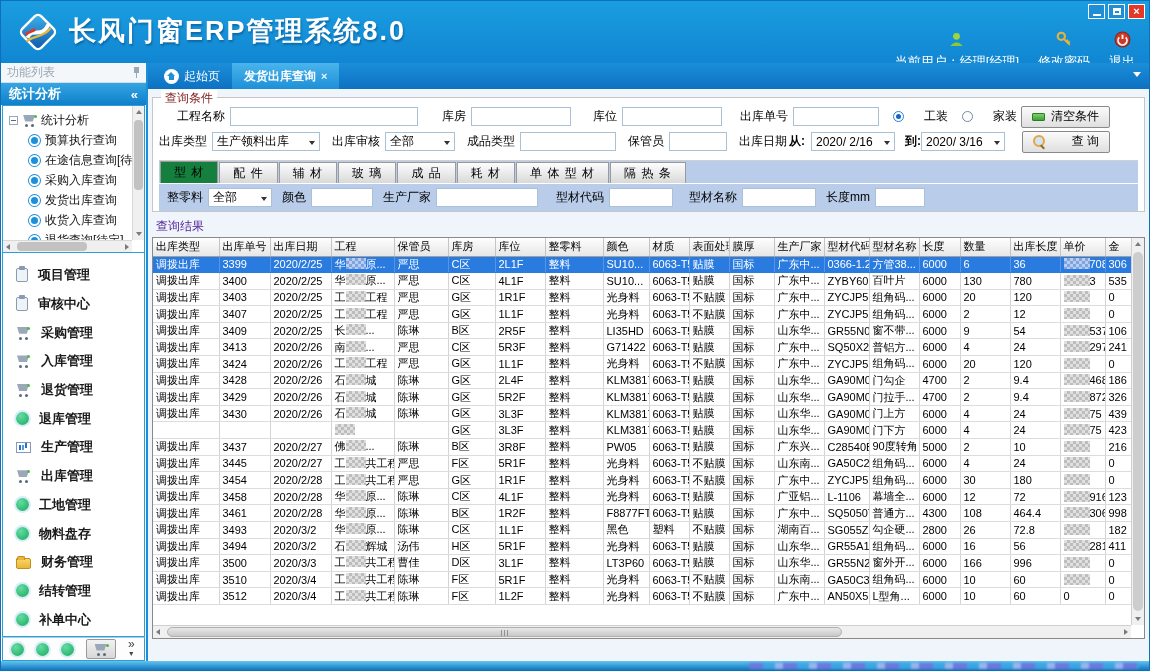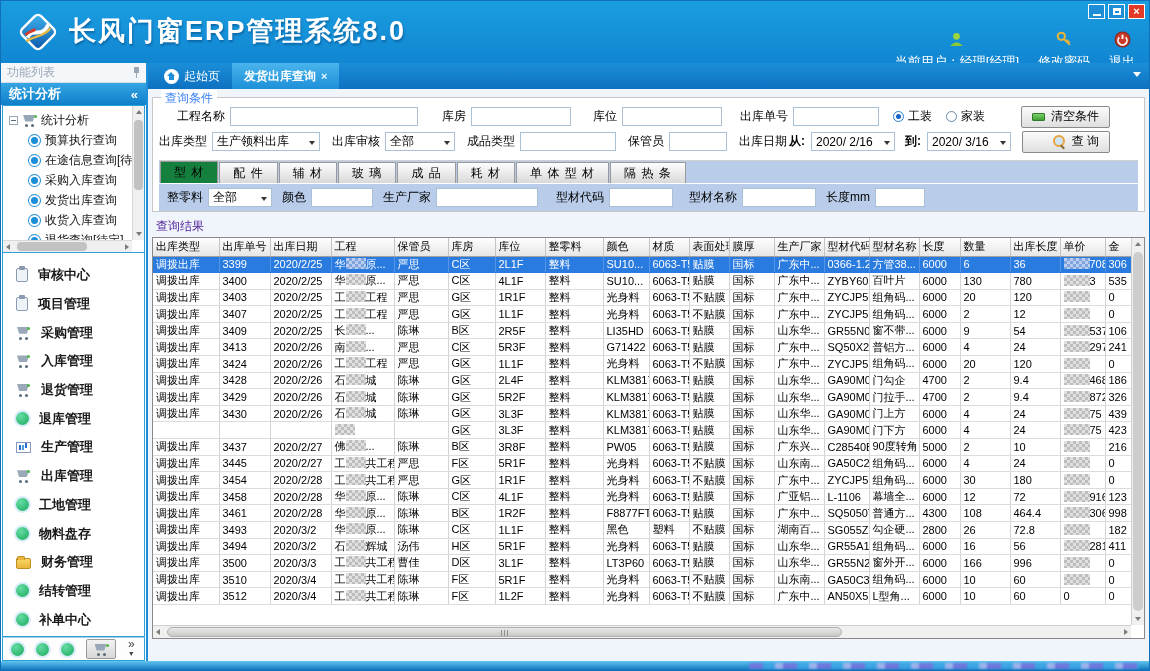--- a/index.html
+++ b/index.html
@@ -79,27 +79,27 @@
   .tabbar{height:26px;background:linear-gradient(#1b8ed8,#0d71c2);display:flex;align-items:stretch;padding-left:4px;position:relative;flex:0 0 auto;}
   .tab{display:flex;align-items:center;gap:5px;padding:0 12px;color:#fff;font-size:12px;cursor:pointer;}
   .tab.active{background:linear-gradient(#49b4ec,#1e90d8);font-weight:bold;}
   .tab .home-badge{width:15px;height:15px;border-radius:50%;background:#fff;position:relative;}
   .tab .home-badge:before{content:"";position:absolute;top:3px;left:3px;border-left:4.5px solid transparent;border-right:4.5px solid transparent;border-bottom:4px solid #1e90d8;}
   .tab .home-badge:after{content:"";position:absolute;top:7px;left:5px;width:5px;height:4px;background:#1e90d8;}
   .tab-close{color:#e8f6ff;font-size:11px;font-weight:bold;cursor:pointer;}
   .tabbar-chev{position:absolute;right:8px;top:9px;border-left:4px solid transparent;border-right:4px solid transparent;border-top:5px solid #fff;cursor:pointer;}
 
   .query-group{margin:8px 4px 0;border:1px solid #c6c6c6;background:#fff;position:relative;padding:6px 6px 0;flex:0 0 auto;}
-  .group-title{position:absolute;top:-8px;left:8px;background:#fff;padding:0 4px;font-size:12px;color:#3b82f6;}
+  .group-title{position:absolute;top:-8px;left:8px;background:#fff;padding:0 4px;font-size:12px;color:#7f1d1d;}
   .frow{display:flex;align-items:center;height:25px;font-size:12px;color:#000;white-space:nowrap;}
   .frow label{margin:0 5px 0 12px;}
   .tb{height:19px;border:1px solid #a9c0d5;background:#fff;}
   .dd{height:19px;border:1px solid #a9c0d5;background:#fff;position:relative;font-size:12px;display:flex;align-items:center;padding:0 14px 0 4px;cursor:pointer;}
   .dd:after{content:"";position:absolute;right:4px;top:8px;border-left:3.5px solid transparent;border-right:3.5px solid transparent;border-top:4px solid #333;}
-  .radio{display:inline-flex;align-items:center;gap:4px;margin-left:14px;cursor:pointer;}
+  .radio{display:inline-flex;align-items:center;gap:20px;margin-left:14px;cursor:pointer;}
   .rdot{width:11px;height:11px;border-radius:50%;border:1px solid #6a8aa8;background:#fff;position:relative;}
   .rdot.on{border-color:#2a7fd0;}
   .rdot.on:before{content:"";position:absolute;inset:2px;border-radius:50%;background:#1463c8;}
   .btn{height:22px;background:linear-gradient(#fbfbfb,#dfdfdf);border:1px solid #8a8a8a;border-radius:2px;display:inline-flex;align-items:center;gap:6px;padding:0 10px;font-size:12px;cursor:pointer;}
   .btn .green-chip{width:13px;height:8px;background:linear-gradient(#7cd06a,#3fa234);border:1px solid #2e7a26;border-radius:1px;}
   .mag{width:13px;height:13px;position:relative;}
   .mag:before{content:"";position:absolute;top:0;left:0;width:8px;height:8px;border:2px solid #e8a33c;border-radius:50%;background:#cfe4f4;}
   .mag:after{content:"";position:absolute;bottom:0;right:1px;width:5px;height:2px;background:#8a6a30;transform:rotate(45deg);}
   .btn-col{margin-left:auto;margin-right:28px;}
 
@@ -248,26 +248,26 @@
         <div class="hscroll-tree">
           <span class="tri left"></span>
           <span class="tri right"></span>
           <span class="thumb"></span>
         </div>
       </div>
       <ul class="menu">
 
           <li data-icon="clipboard-icon">
             <span class="mi-icon"></span>
+            <span>项目管理</span>
+          </li>
+
+          <li data-icon="clipboard-icon">
+            <span class="mi-icon"></span>
             <span>审核中心</span>
-          </li>
-
-          <li data-icon="clipboard-icon">
-            <span class="mi-icon"></span>
-            <span>项目管理</span>
           </li>
 
           <li data-icon="cart-icon">
             <span class="mi-icon"></span>
             <span>采购管理</span>
           </li>
 
           <li data-icon="cart-icon">
             <span class="mi-icon"></span>
             <span>入库管理</span>
@@ -380,24 +380,24 @@
           <label>成品类型</label>
           <span class="tb" style="width:96px;"></span>
           <label>保管员</label>
           <span class="tb" style="width:58px;"></span>
           <label style="margin-right:2px;">出库日期</label>
           <span style="font-weight:bold;">从:</span>
           <span class="dd" style="width:84px;margin-left:6px;">
               <span>2020/ 2/16</span>
             </span>
           <span style="font-weight:bold;margin-left:10px;">到:</span>
-          <span class="dd" style="width:84px;margin-left:6px;">
+          <span class="dd" style="width:84px;">
               <span>2020/ 3/16</span>
             </span>
-          <span class="btn btn-col" style="width:88px;justify-content:flex-end;">
+          <span class="btn btn-col" style="width:88px;justify-content:space-between;">
             <span class="mag"></span>
             <span>查  询</span>
           </span>
         </div>
 
         <div class="mat-wrap">
           <div class="mat-tabs">
 
               <div class="mat-tab active">
                 <span>型  材</span>

